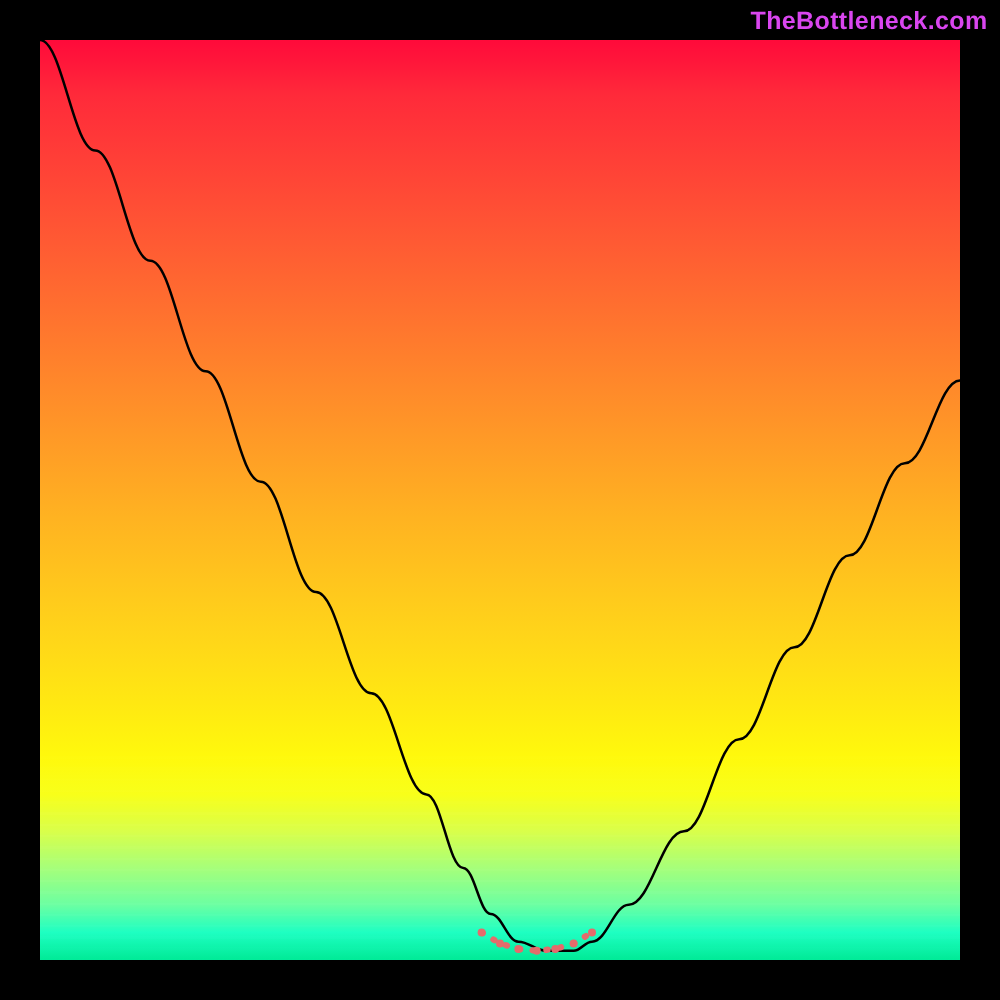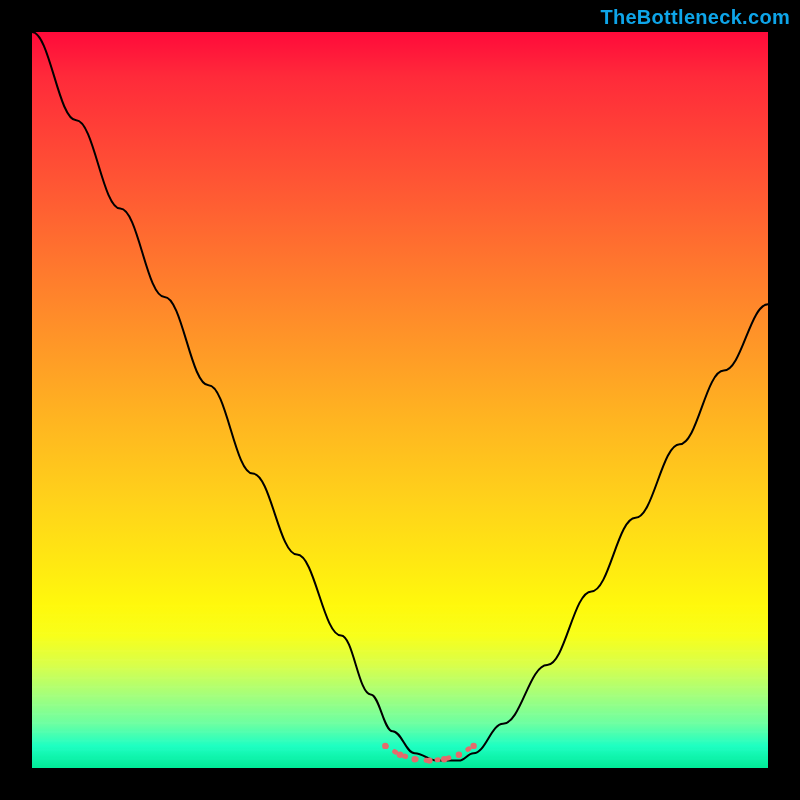--- a/index.html
+++ b/index.html
@@ -66,21 +66,21 @@
   svg.curve {
     position: absolute;
     left: 0; top: 0;
     width: 736px;
     height: 736px;
   }
   .watermark {
     position: absolute;
     top: 6px;
     right: 10px;
-    color: #0ea5e9;
+    color: #d946ef;
     font-size: 20px;
     font-weight: 600;
     letter-spacing: 0.3px;
     user-select: none;
   }
 </style>
 </head>
 <body>
 
 <div class="frame">

